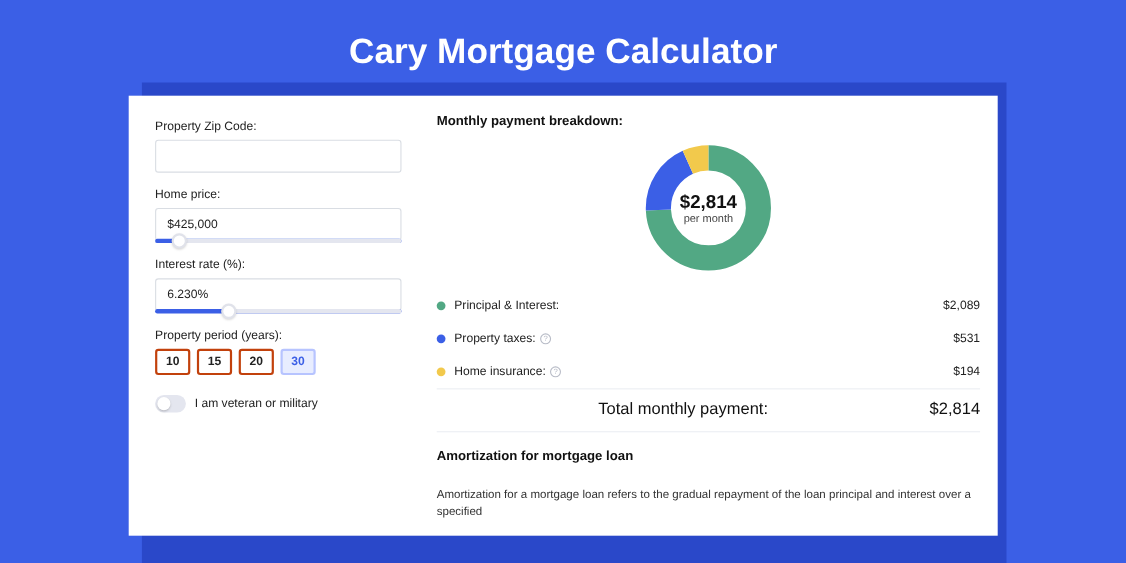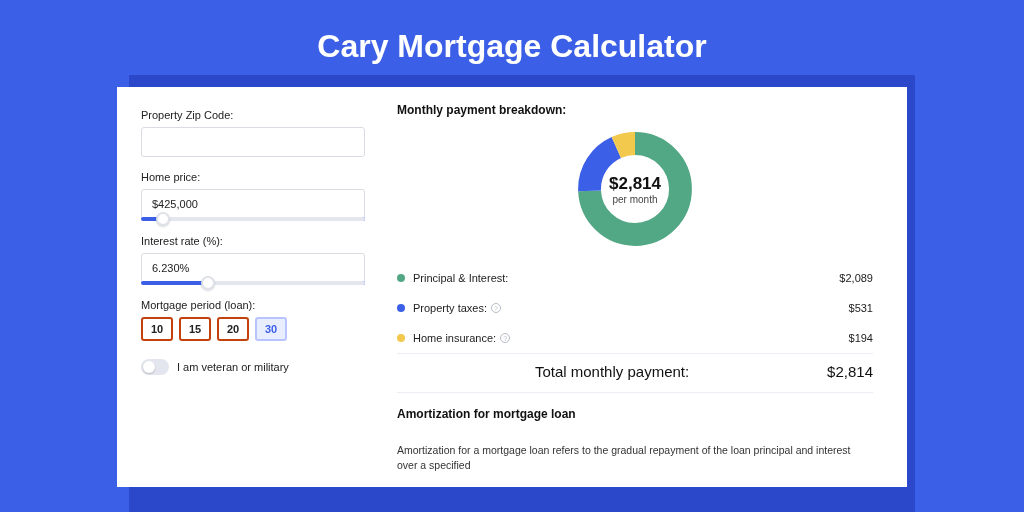--- a/index.html
+++ b/index.html
@@ -3,21 +3,21 @@
 <meta charset="utf-8">
 <style>
   * { box-sizing: border-box; margin: 0; padding: 0; }
   html, body { width: 1024px; height: 512px; overflow: hidden; font-family: -apple-system, BlinkMacSystemFont, "Segoe UI", Arial, sans-serif; }
   body { background: #3b5fe6; }
   .page-title { text-align: center; color: #fff; font-size: 32px; font-weight: 700; padding: 28px 0 22px; }
   .card-wrap { margin: 0 auto; width: 790px; height: 400px; position: relative; }
   .card-shadow { position: absolute; right: -8px; top: -12px; bottom: -40px; left: 12px; background: #2a48c9; }
   .card { position: absolute; inset: 0; background: #fff; border-radius: 0; overflow: hidden; display: flex; }
   .left { width: 268px; padding: 22px 20px 18px 24px; }
-  .right { flex: 1; padding: 16px 34px 0 12px; }
+  .right { flex: 1; padding: 16px 16px 0 12px; }
   .label { font-size: 11px; color: #222; margin-bottom: 6px; }
   .field { width: 100%; height: 30px; border: 1px solid #d9dde3; border-radius: 3px; background: #fff; font-size: 11px; padding: 0 10px; color: #222; }
   .group { margin-bottom: 14px; }
   .slider { position: relative; height: 4px; background: #3b5fe6; border-radius: 2px; margin-top: -2px; width: 100%; }
   .slider .rest { position: absolute; right: 0; top: 0; bottom: 0; background: #e4e6ef; border-radius: 2px; }
   .slider .thumb { position: absolute; top: 50%; width: 14px; height: 14px; background: #fff; border: 2px solid #e0e2ea; border-radius: 50%; transform: translate(-50%, -50%); box-shadow: 0 1px 2px rgba(0,0,0,.15); }
   .row { display: flex; gap: 8px; }
   .row .field:first-child { flex: 1.8; }
   .row .field:last-child { flex: 1; }
   .period-row { display: flex; gap: 6px; }
@@ -76,21 +76,21 @@
       <div class="group">
         <div class="label">Interest rate (%):</div>
         <input class="field" value="6.230%" style="">
         <div class="slider">
           <div class="rest" style="left:30%"></div>
           <div class="thumb" style="left:30%"></div>
         </div>
       </div>
 
       <div class="group">
-        <div class="label">Mortgage period (loan):</div>
+        <div class="label">Property period (years):</div>
         <div class="period-row">
           <div class="period-btn">10</div>
           <div class="period-btn">15</div>
           <div class="period-btn">20</div>
           <div class="period-btn active">30</div>
         </div>
       </div>
 
       <div class="toggle-row">
         <div class="toggle"></div>

